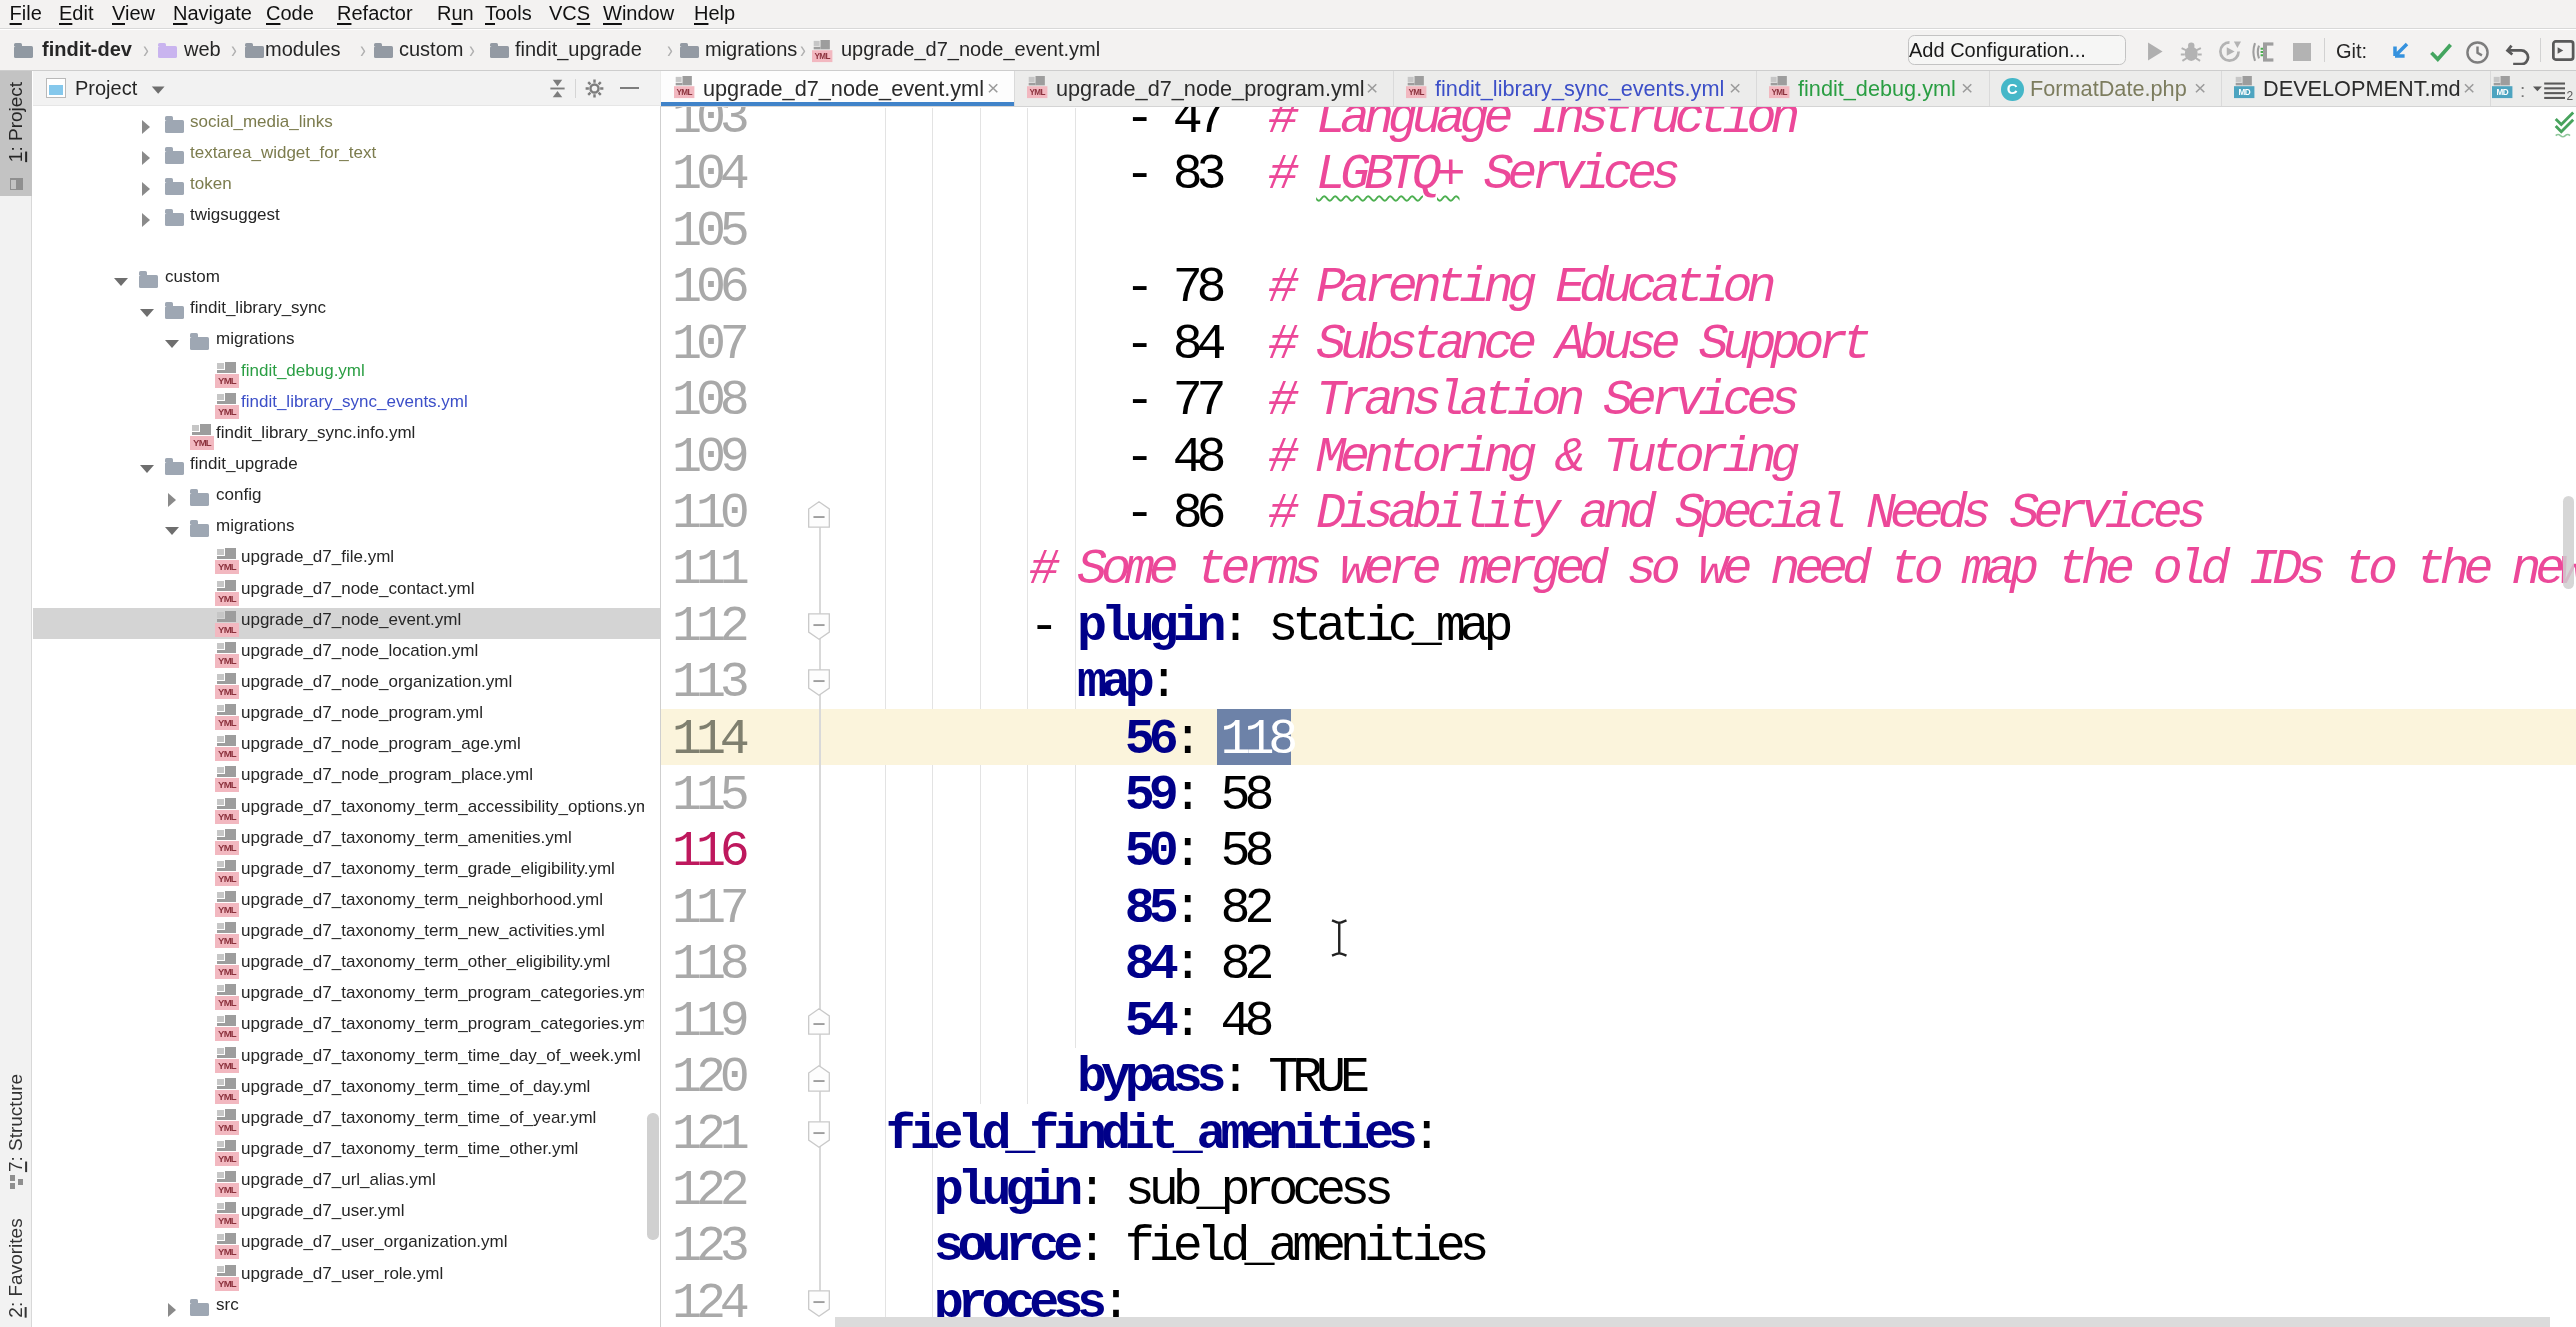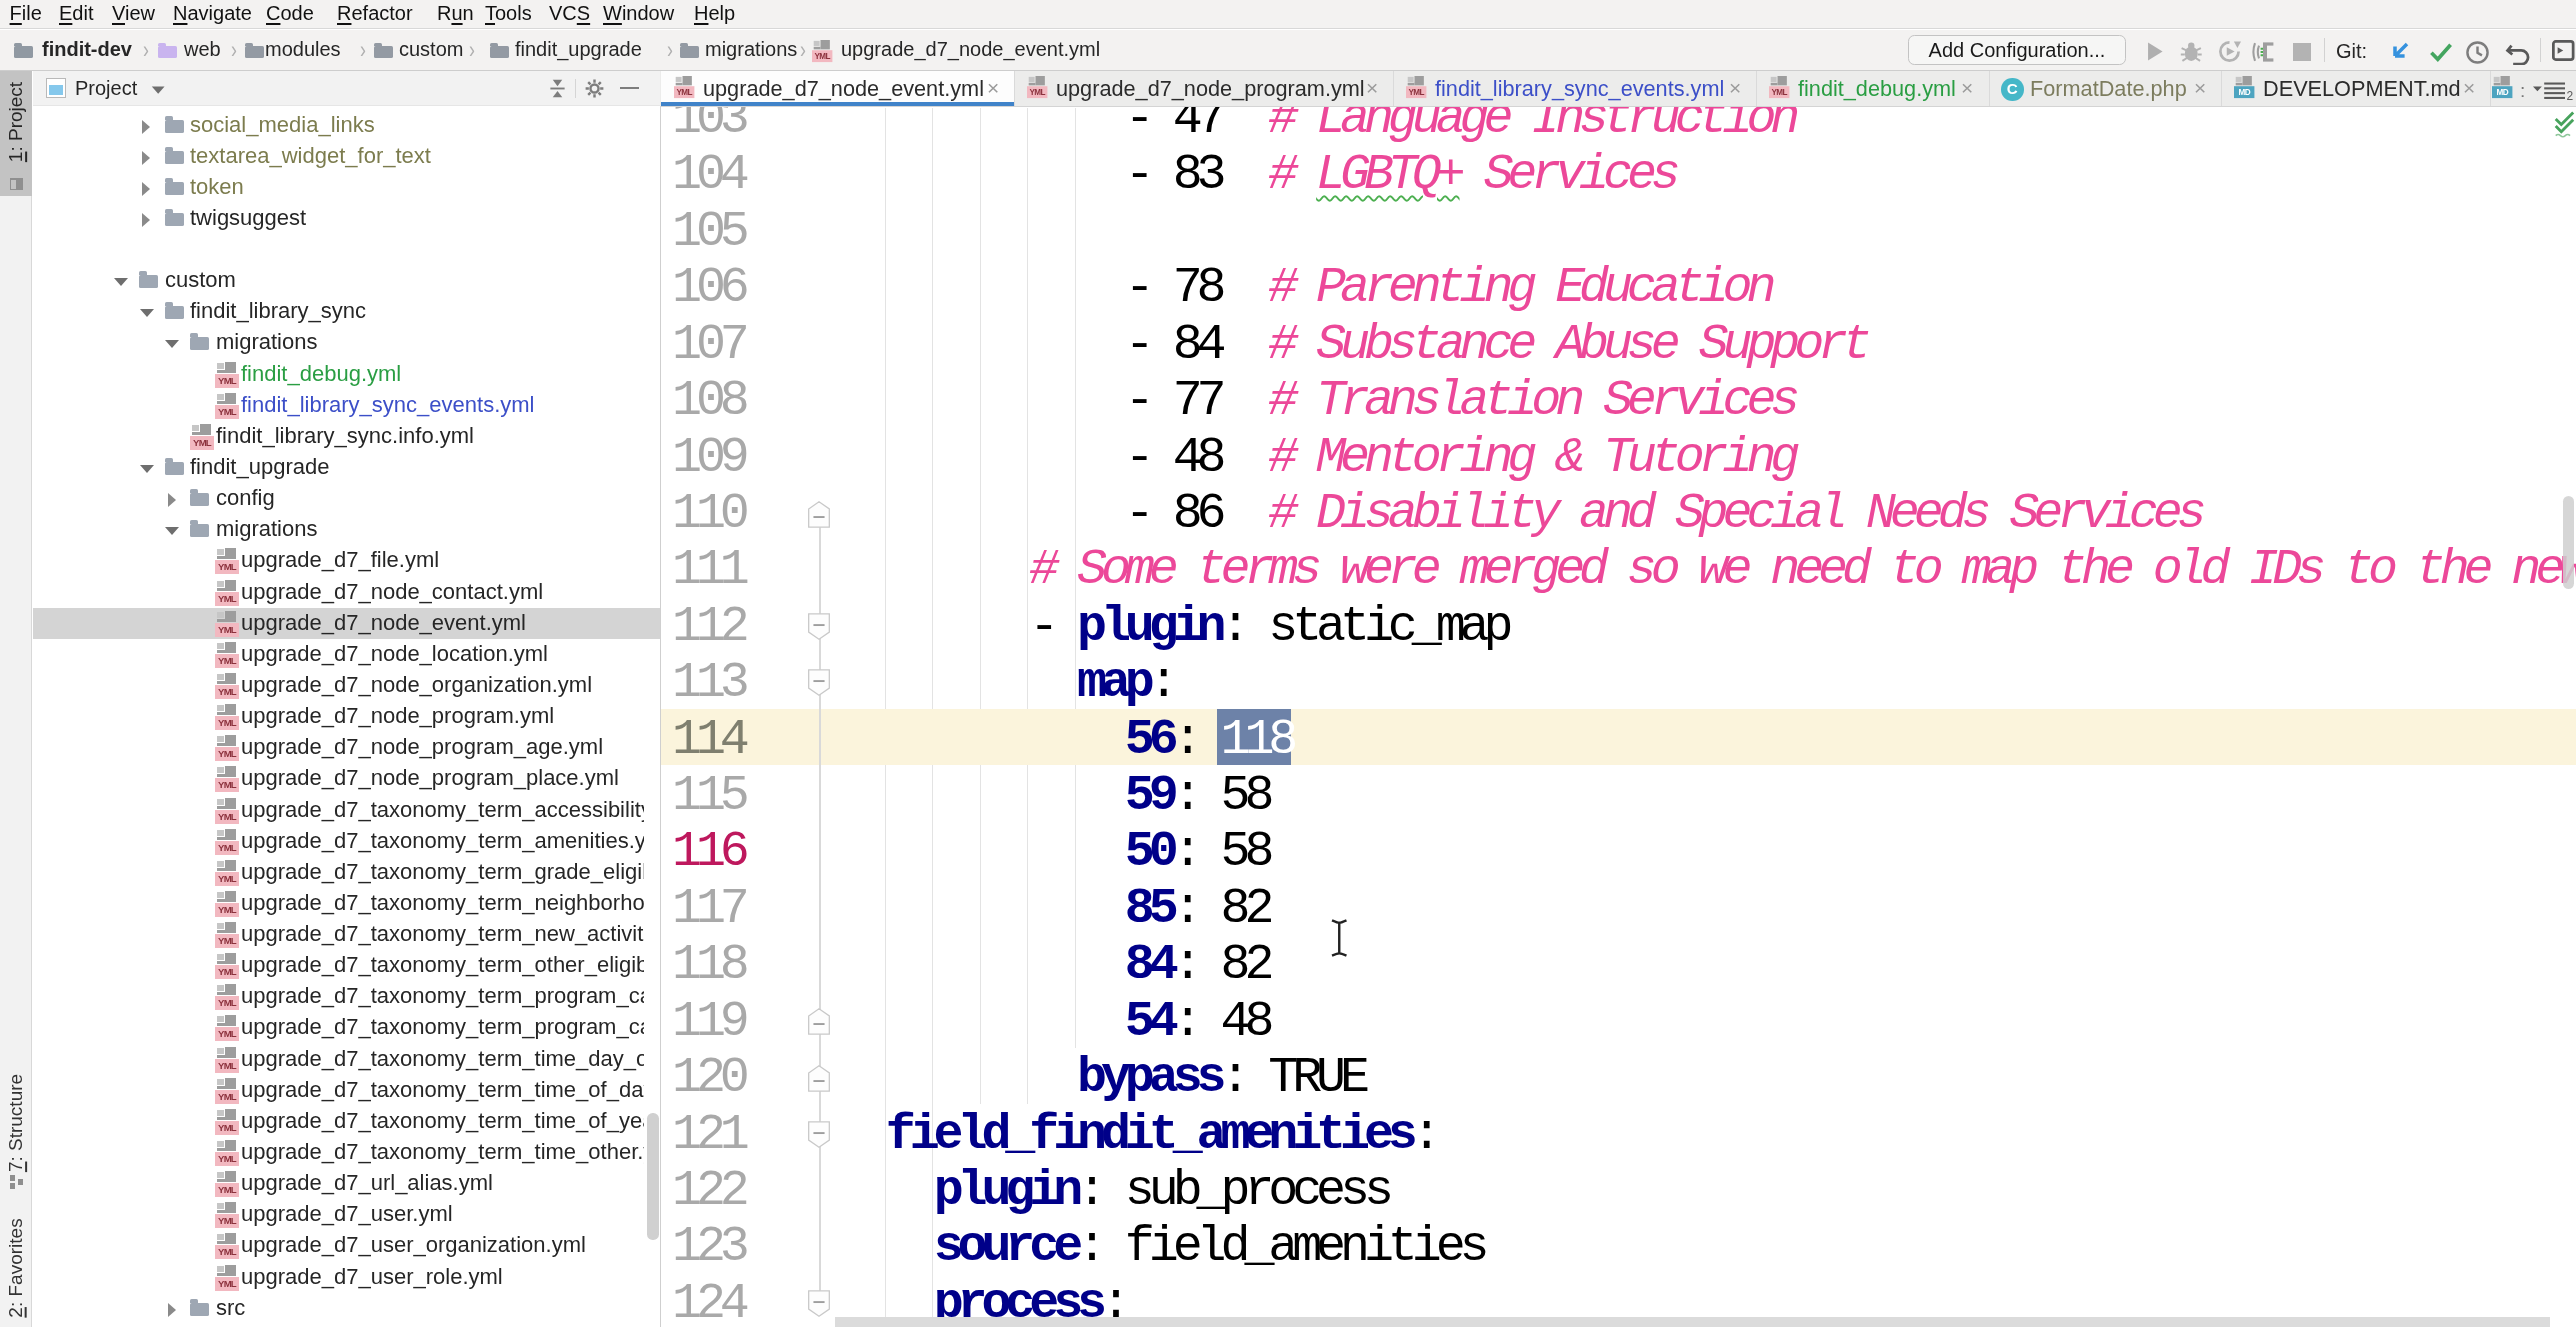--- a/index.html
+++ b/index.html
@@ -12,21 +12,21 @@
 .bc{position:absolute;top:8px;font-size:20px;color:#262626}
 .chev{position:absolute;top:9.6px;font-size:17.7px;color:#b0b0b0;transform:scaleY(1.35)}
 .fold{position:absolute;width:19px;height:12px;background:#939aa3;border-radius:1.6px}
 .fold:before{content:"";position:absolute;left:0;top:-3.2px;width:8px;height:3.2px;background:inherit;border-radius:1.6px 1.6px 0 0}
 #stripe{position:absolute;left:0;top:71px;width:32px;height:1257px;background:#f2f2f2;border-right:0.8px solid #d8d8d8}
 .vtab{position:absolute;left:0;width:32px;display:flex;align-items:center;justify-content:center}
 .vtext{transform:rotate(-90deg);white-space:nowrap;font-size:19px;color:#262626}
 #panel{position:absolute;left:33px;top:71px;width:628px;height:1257px;background:#fff;overflow:hidden}
 #phead{position:absolute;left:0;top:0;width:628px;height:35px;background:#f2f2f2;border-bottom:0.8px solid #e6e6e6}
 .trow{position:absolute;left:0;width:611px;height:31px;white-space:nowrap;overflow:hidden}
-.trow .txt{position:absolute;top:2.4px;font-size:22px;color:#262626}
+.trow .txt{position:absolute;top:2.4px;font-size:17px;color:#262626}
 .arrowD{position:absolute;top:13px;width:0;height:0;border-left:7.2px solid transparent;border-right:7.2px solid transparent;border-top:8.8px solid #6e6e6e}
 .arrowR{position:absolute;top:9.6px;width:0;height:0;border-top:7.2px solid transparent;border-bottom:7.2px solid transparent;border-left:8.8px solid #8a8a8a}
 .tfold{position:absolute;top:10.4px;width:19px;height:13px;background:#9ea7b3;border-radius:1.6px}
 .tfold:before{content:"";position:absolute;left:0;top:-4px;width:8px;height:4px;background:inherit;border-radius:1.6px 1.6px 0 0}
 .ymli{position:absolute;width:24px;height:26px}
 .ymli .p1{position:absolute;left:1.6px;top:0.8px;width:7.2px;height:6.4px;background:#c6c6c6}
 .ymli .p2{position:absolute;left:10.4px;top:0;width:10.4px;height:11.2px;background:#9d9d9d}
 .ymli .p3{position:absolute;left:2.4px;top:8px;width:8px;height:3.2px;background:#9d9d9d}
 .ymli .lab{position:absolute;left:0;top:12px;width:24px;height:13.6px;background:#f2b8c0;color:#8c323d;font-size:9.6px;font-weight:bold;text-align:center;line-height:13.6px;font-family:"Liberation Sans",sans-serif;letter-spacing:-0.8px}
 .oliv{color:#7c7c4e !important}
@@ -76,21 +76,21 @@
 <div class="fold" style="left:680px;top:16px;background:#939aa3"></div>
 <span class="bc" style="left:705px">migrations</span>
 <span class="chev" style="left:800px">›</span>
 <div class="ymli" style="top:9.6px;left:812px;transform:scale(0.85);transform-origin:0 0">
       <div class="p1"></div>
       <div class="p2"></div>
       <div class="p3"></div>
       <div class="lab">YML</div>
     </div>
 <span class="bc" style="left:841px">upgrade_d7_node_event.yml</span>
-<div class="abs" style="left:1908px;top:4.8px;width:218px;height:30.5px;border:0.8px solid #c3c3c3;border-radius:6.4px;background:#f6f6f5;text-align:center;font-size:20px;color:#1a1a1a;line-height:29px">Add Configuration...</div>
+<div class="abs" style="left:1908px;top:4.8px;width:218px;height:30.5px;border:0.8px solid #c3c3c3;border-radius:6.4px;background:#f6f6f5;font-size:20px;color:#1a1a1a;line-height:29px">Add Configuration...</div>
 <svg class="abs" style="left:2144px;top:11.2px" width="21" height="21" viewBox="0 0 26 26">
       <polygon points="5,2 23,13 5,24" fill="#afafaf"></polygon>
     </svg>
 <svg class="abs" style="left:2180px;top:10.4px" width="22.5" height="22.5" viewBox="0 0 28 28">
       <ellipse cx="14" cy="17" rx="8" ry="9" fill="#b3b3b3"></ellipse>
       <circle cx="14" cy="7" r="4" fill="#b3b3b3"></circle>
       <path d="M2 10 L8 13 M26 10 L20 13 M1 18 L6 18 M27 18 L22 18 M3 26 L9 22 M25 26 L19 22" stroke="#b3b3b3" stroke-width="2.4" fill="none"></path>
     </svg>
 <svg class="abs" style="left:2218px;top:10.4px" width="23" height="23" viewBox="0 0 29 29">
       <path d="M14.5 3 A11.5 11.5 0 1 0 26 14.5" fill="none" stroke="#b3b3b3" stroke-width="3.4"></path>

